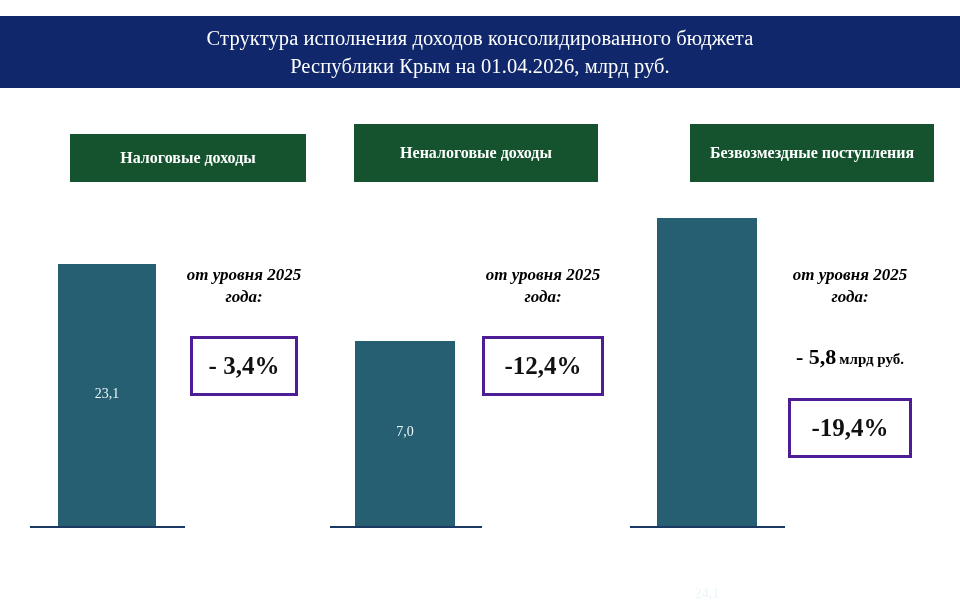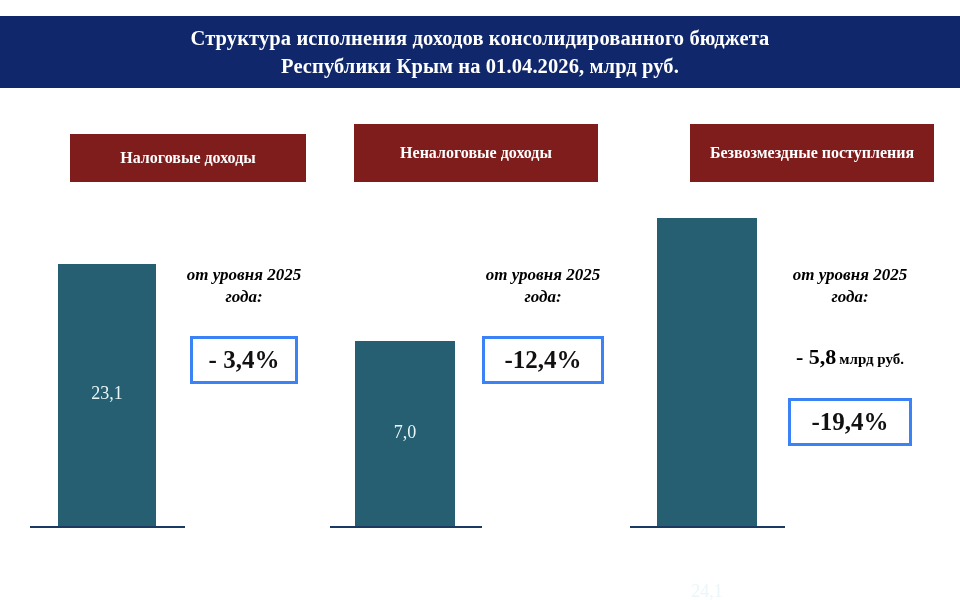--- a/index.html
+++ b/index.html
@@ -24,21 +24,21 @@
     height: 72px;
     background: #10286b;
     display: flex;
     flex-direction: column;
     align-items: center;
     justify-content: center;
   }
   #title-banner .title-line {
     color: #ffffff;
     font-size: 20.5px;
-    font-weight: bold;
+    font-weight: normal;
     line-height: 1.38;
     letter-spacing: 0.1px;
     white-space: nowrap;
     text-align: right;
   }
 
   
   #chart-area {
     position: absolute;
     left: 0;
@@ -49,42 +49,42 @@
 
   .category-group {
     position: absolute;
     top: 0;
     height: 512px;
   }
 
   
   .cat-header {
     position: absolute;
-    background: #7f1d1d;
+    background: #14532d;
     color: #ffffff;
     font-weight: bold;
     font-size: 16px;
     line-height: 1.25;
     display: flex;
     align-items: center;
     justify-content: center;
     text-align: left;
     box-sizing: border-box;
     padding: 4px 6px;
   }
 
   
   .bar {
     position: absolute;
     background: #255f71;
     color: #eaf6f8;
     display: flex;
     align-items: center;
     justify-content: center;
-    font-size: 18px;
+    font-size: 14px;
     box-sizing: border-box;
   }
   .bar-value {
     transform: translateY(-2px);
   }
 
   
   .baseline {
     position: absolute;
     height: 2px;
@@ -114,23 +114,23 @@
     font-size: 22px;
     font-weight: bold;
   }
   .annot-delta .delta-unit {
     font-size: 15px;
     font-weight: bold;
     margin-left: 3px;
   }
   .pct-box {
     margin-top: 28px;
-    border: 3px solid #3b82f6;
+    border: 3px solid #4c1d95;
     background: #ffffff;
-    height: 48px;
+    height: 60px;
     display: flex;
     align-items: center;
     justify-content: center;
     font-size: 25px;
     font-weight: bold;
     color: #111111;
     box-sizing: border-box;
   }
 </style>
 </head>

